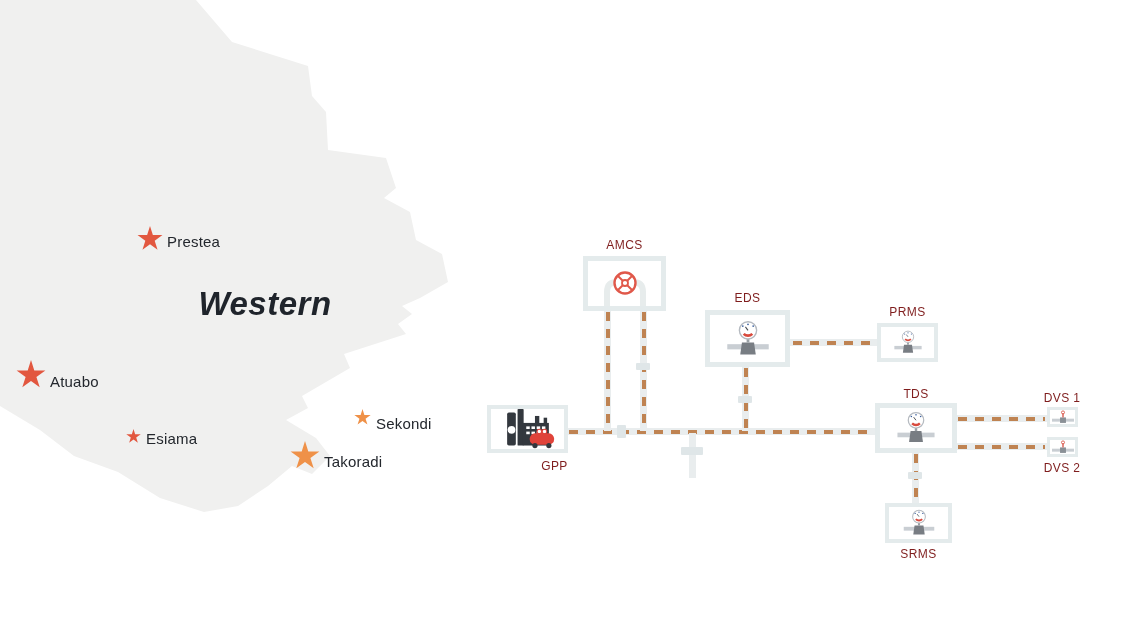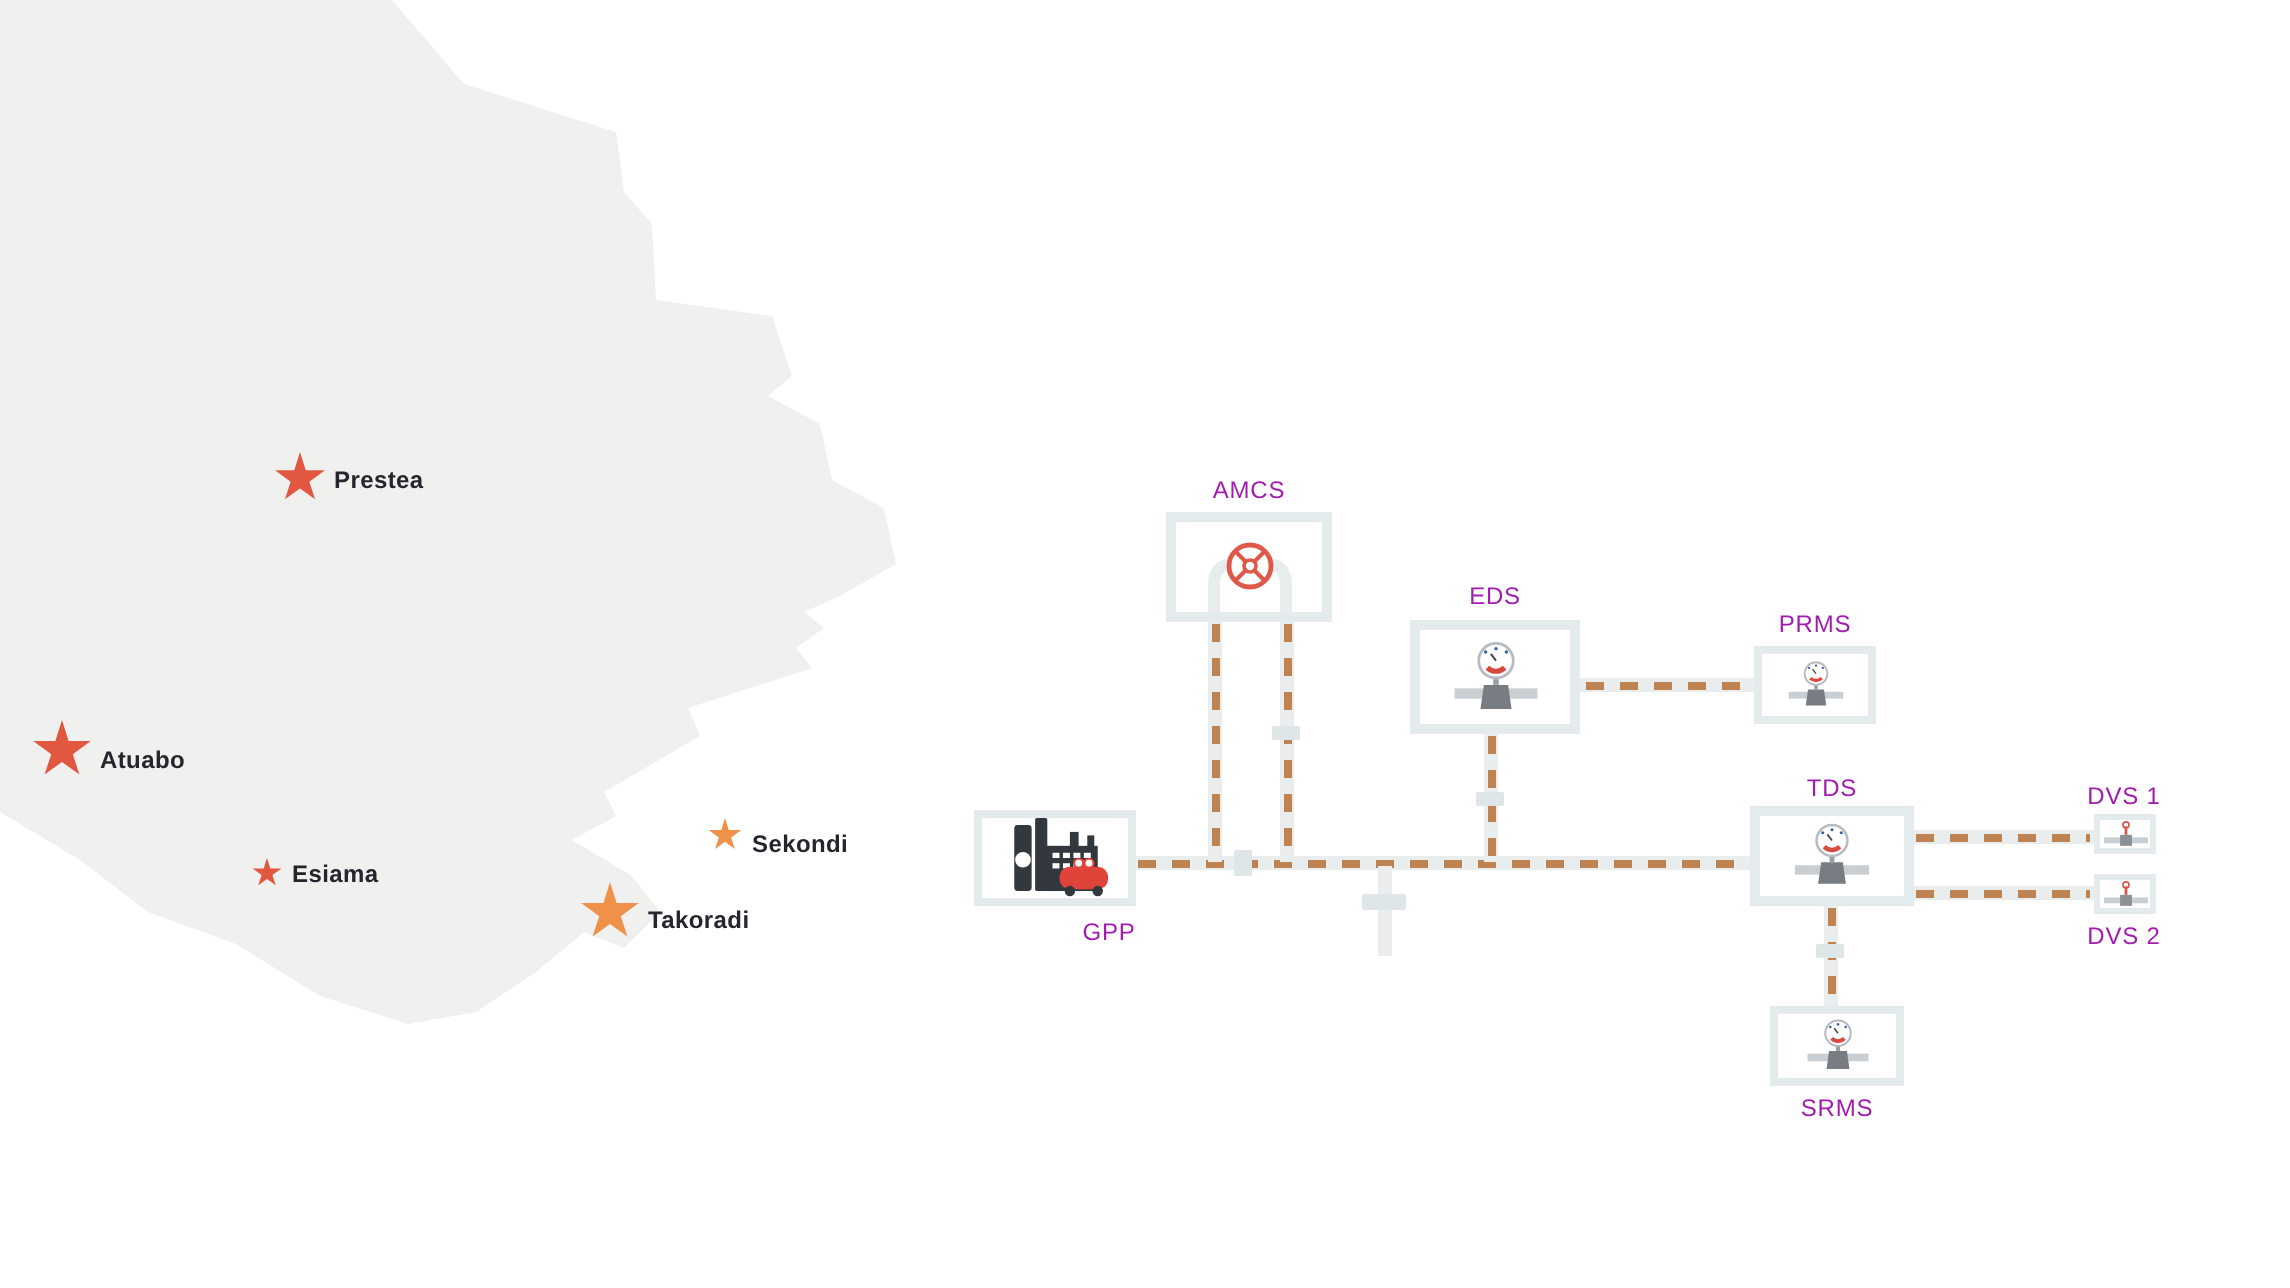--- a/index.html
+++ b/index.html
@@ -14,21 +14,21 @@
     font-family:"Liberation Sans",sans-serif;}
   .stage{position:relative;width:1145px;height:644px;background:#fff;}
 
   
   .map-svg{position:absolute;left:0;top:0;}
   .region-name{position:absolute;left:140px;top:284px;width:250px;text-align:center;
     font-size:33px;font-weight:bold;font-style:italic;color:#1f242b;line-height:40px;
     letter-spacing:.5px;}
   .star{position:absolute;
     clip-path:polygon(50% 0%,61% 35%,98% 35%,68% 57%,79% 91%,50% 70%,21% 91%,32% 57%,2% 35%,39% 35%);}
-  .city-label{position:absolute;font-size:12px;font-weight:bold;color:var(--ink);
+  .city-label{position:absolute;font-size:15px;font-weight:normal;color:var(--ink);
     letter-spacing:.2px;white-space:nowrap;}
 
   
   .title-block{position:absolute;left:540px;top:124px;width:452px;text-align:center;}
   .title-block h1{font-size:47px;font-weight:bold;font-style:italic;color:#434449;
     letter-spacing:2px;line-height:54px;}
   .title-block p{margin-top:6px;font-size:21px;font-weight:bold;color:#4c5156;
     letter-spacing:.3px;}
 
   
@@ -38,40 +38,41 @@
   .pipe.h .dash{position:absolute;left:3px;right:3px;top:1.5px;height:4px;
     background-image:repeating-linear-gradient(90deg,var(--dash) 0 9px,transparent 9px 17px);}
   .pipe.v .dash{position:absolute;top:3px;bottom:3px;left:1.5px;width:4px;
     background-image:repeating-linear-gradient(180deg,var(--dash) 0 9px,transparent 9px 17px);}
   .flange{position:absolute;background:#dfe6e8;border-radius:1px;}
 
   .node{position:absolute;background:#fff;border:4px solid var(--box-border);
     display:flex;align-items:center;justify-content:center;cursor:pointer;}
   .node.thick{border-width:5px;}
   .node.thin{border-width:3px;}
-  .node-label{position:absolute;font-size:12px;font-weight:500;color:#a21caf;
+  .node-label{position:absolute;font-size:12px;font-weight:500;color:#7f1d1d;
     text-align:center;letter-spacing:.4px;white-space:nowrap;}
   .amcs-inner{position:absolute;inset:0;}
 </style>
 </head>
 <body>
 
 <div class="stage">
 
   <svg class="map-svg" width="470" height="644" viewBox="0 0 470 644">
     <path fill="#f0f0ef" d="
       M 0 0 L 196 0 L 232 42 L 308 66 L 312 96 L 326 112 L 328 150
       L 386 158 L 396 188 L 384 198 L 410 212 L 416 240 L 442 254 L 448 282
       L 420 298 L 402 306 L 412 314 L 398 324 L 406 334 L 344 354 L 350 368
       L 302 396 L 308 408 L 286 420 L 316 438 L 330 456 L 312 474 L 292 466
       L 268 486 L 238 506 L 204 512 L 160 498 L 118 472 L 74 456 L 40 430
       L 0 406 Z"></path>
   </svg>
 
   <div class="region-name">
+    <div>Western</div>
   </div>
 
   <div class="star" style="left: 137px; top: 226px; width: 26px; height: 26px; background: rgb(226, 87, 63);"></div>
   <div class="star" style="left: 16px; top: 360px; width: 30px; height: 30px; background: rgb(226, 87, 63);"></div>
   <div class="star" style="left: 126px; top: 429px; width: 15px; height: 15px; background: rgb(226, 87, 63);"></div>
   <div class="star" style="left: 354px; top: 409px; width: 17px; height: 17px; background: rgb(239, 145, 72);"></div>
   <div class="star" style="left: 290px; top: 441px; width: 30px; height: 30px; background: rgb(239, 145, 72);"></div>
 
   <div class="city-label" style="left:167px;top:233px;">Prestea</div>
   <div class="city-label" style="left:50px;top:373px;text-align:center;">Atuabo</div>

